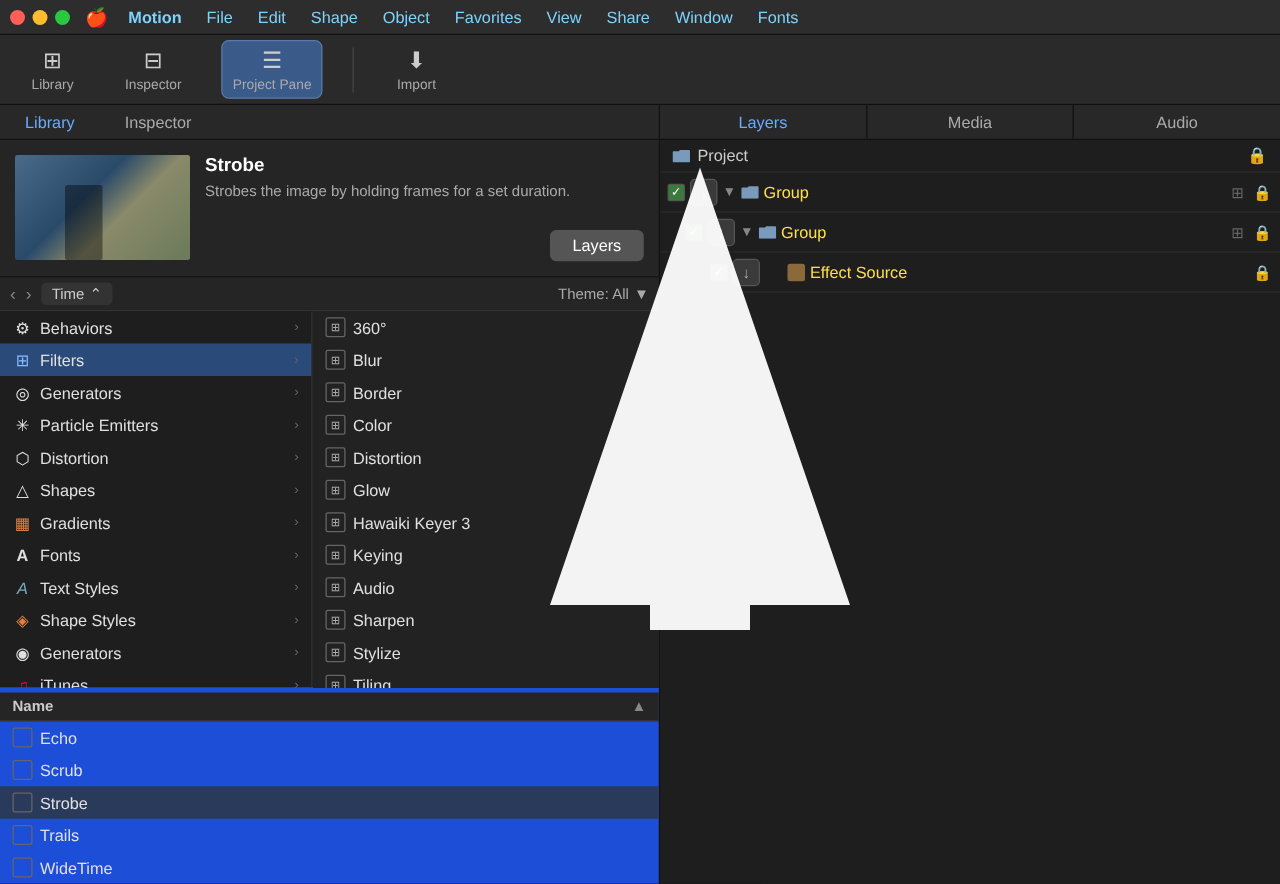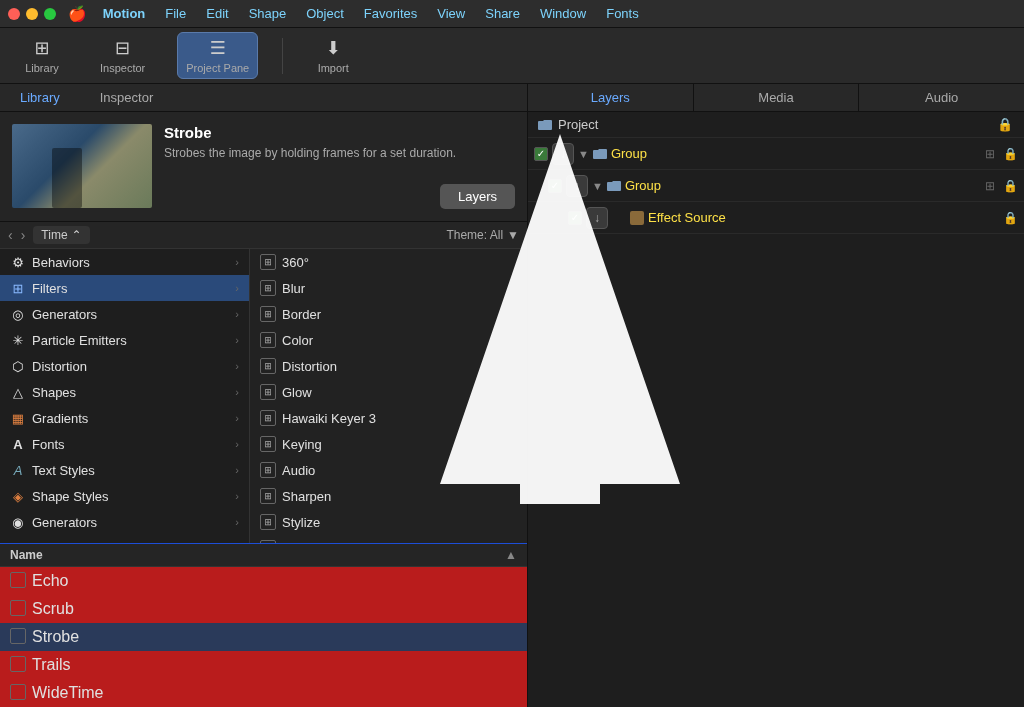--- a/index.html
+++ b/index.html
@@ -276,47 +276,47 @@
       display: flex;
       align-items: center;
       justify-content: center;
       font-size: 9px;
       color: #aaa;
       flex-shrink: 0;
     }
 
     
     .name-section {
-      background: #b91c1c;
-      border-top: 1px solid #1d4ed8;
+      background: #1d4ed8;
+      border-top: 4px solid #1d4ed8;
     }
     .name-header {
       display: flex;
       align-items: center;
       justify-content: space-between;
       padding: 4px 10px;
       background: #252525;
       border-bottom: 1px solid #333;
     }
     .name-header-label {
       font-size: 12px;
       font-weight: 600;
       color: #ccc;
     }
     .name-list {
       overflow-y: auto;
       max-height: 140px;
     }
     .name-item {
       display: flex;
-      align-items: flex-start;
+      align-items: center;
       padding: 5px 10px;
       cursor: pointer;
       gap: 6px;
-      font-size: 16px;
+      font-size: 13px;
     }
     .name-item.selected { background: #2a3a5a; }
     .name-item-icon {
       width: 16px;
       height: 16px;
       border: 1px solid #666;
       border-radius: 2px;
       flex-shrink: 0;
     }
 

